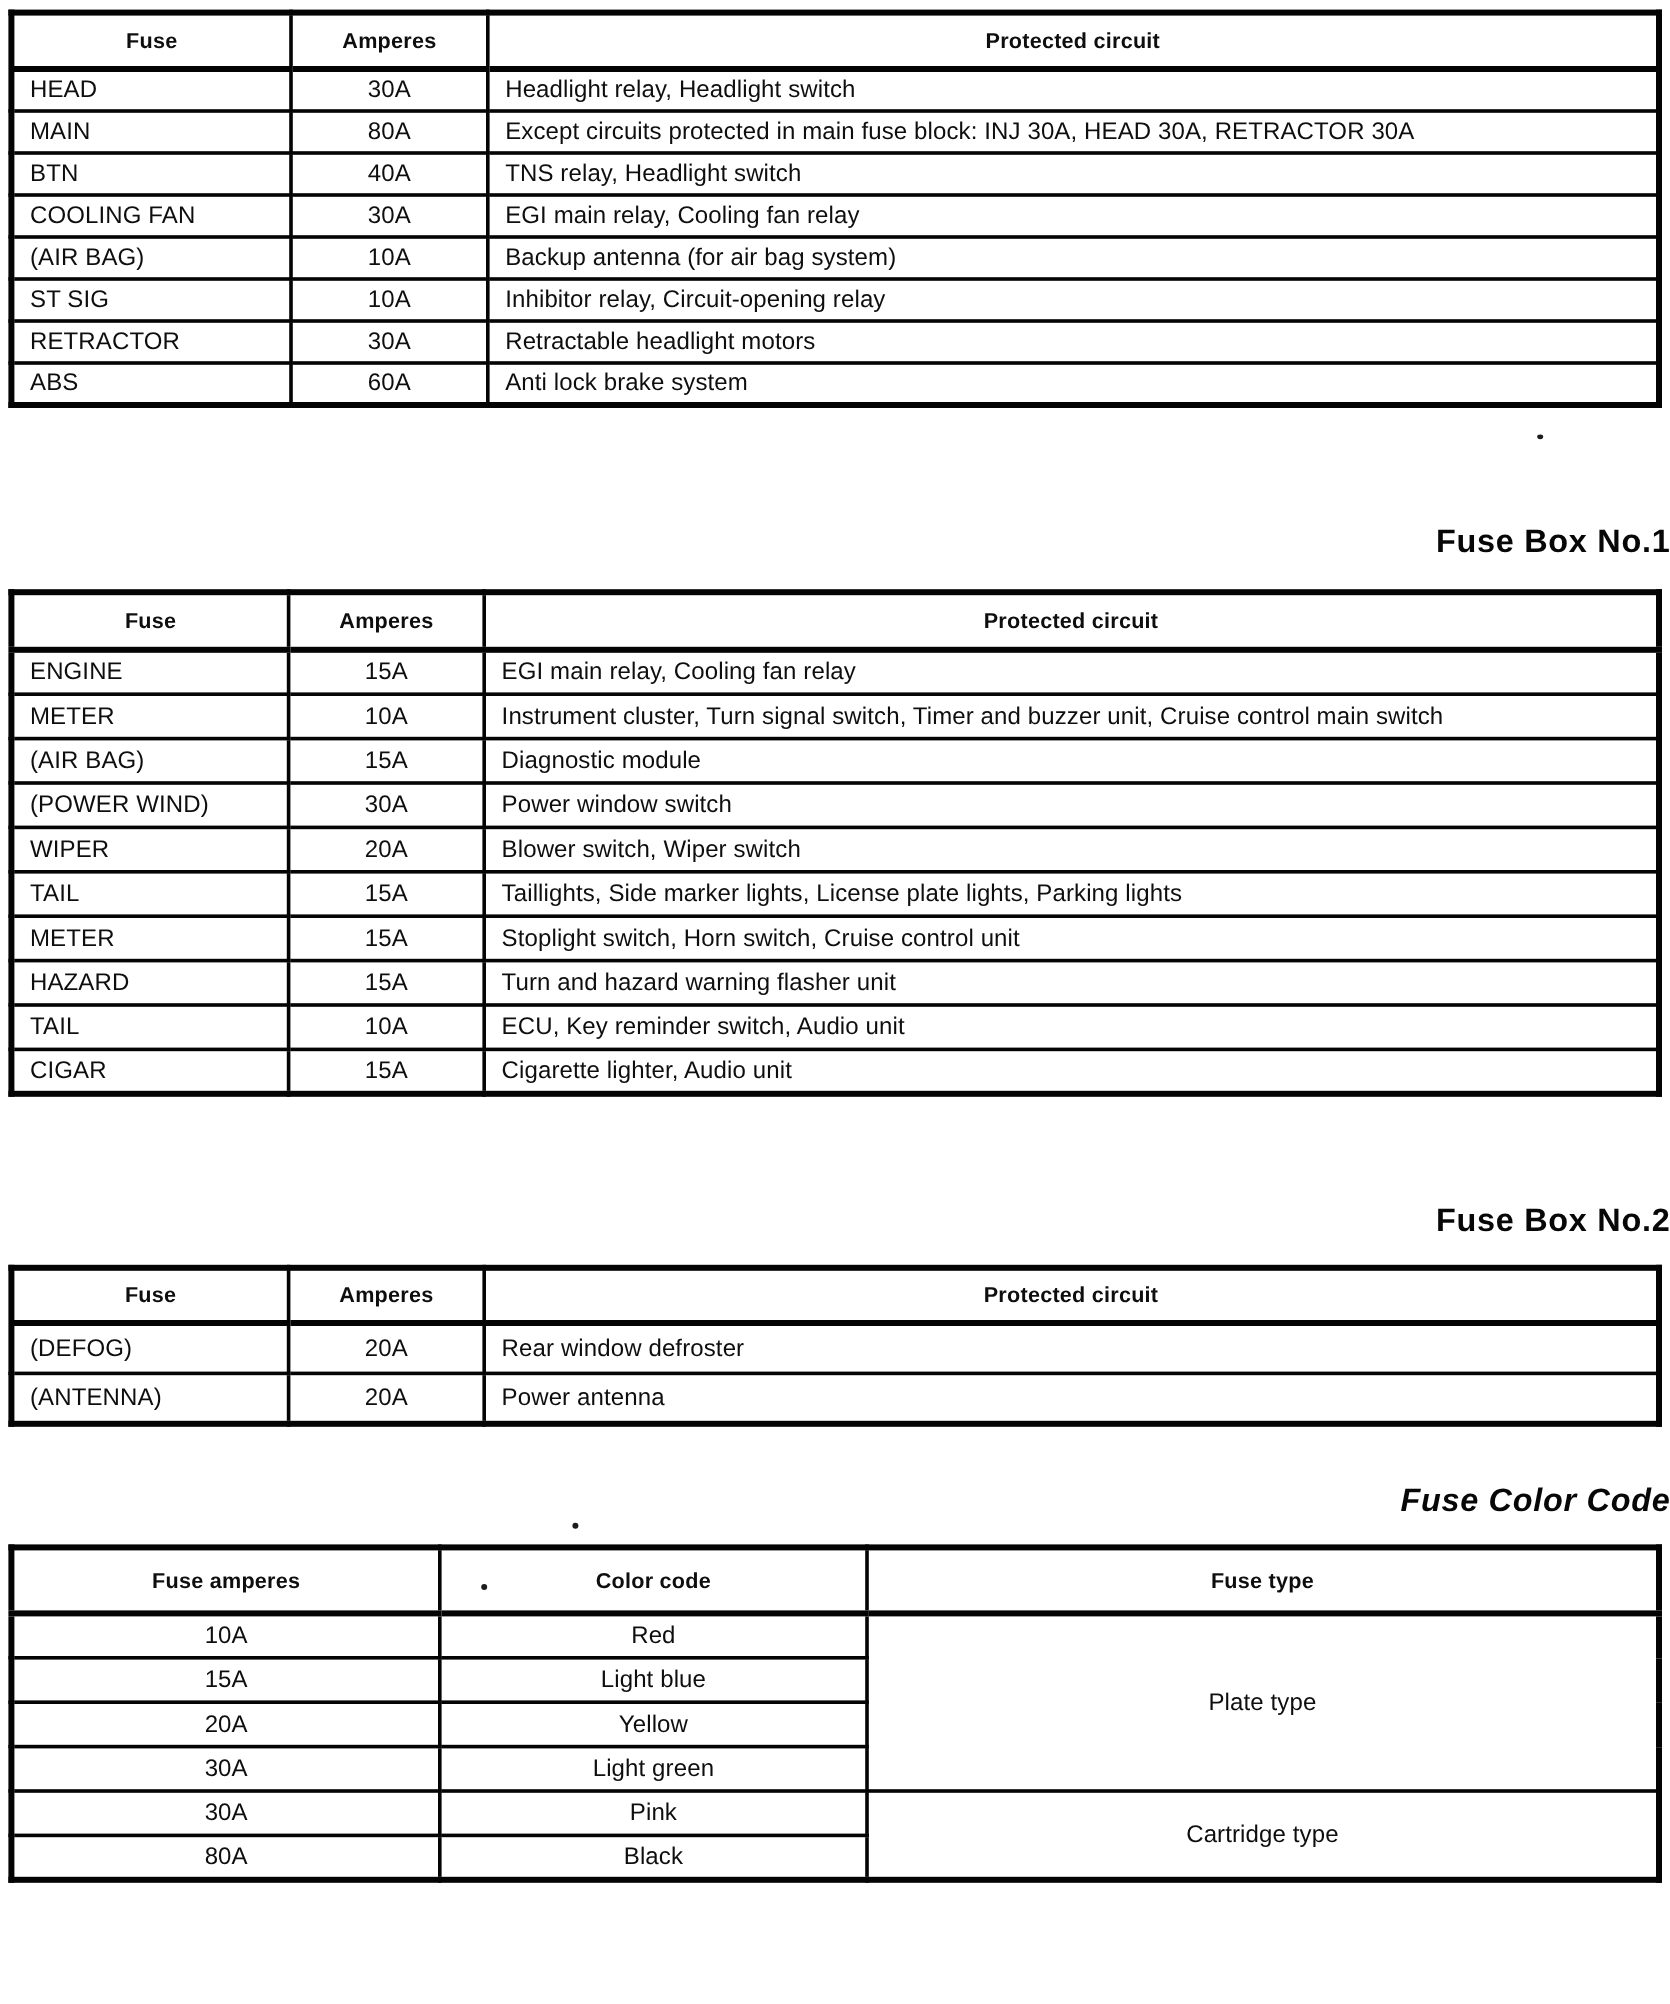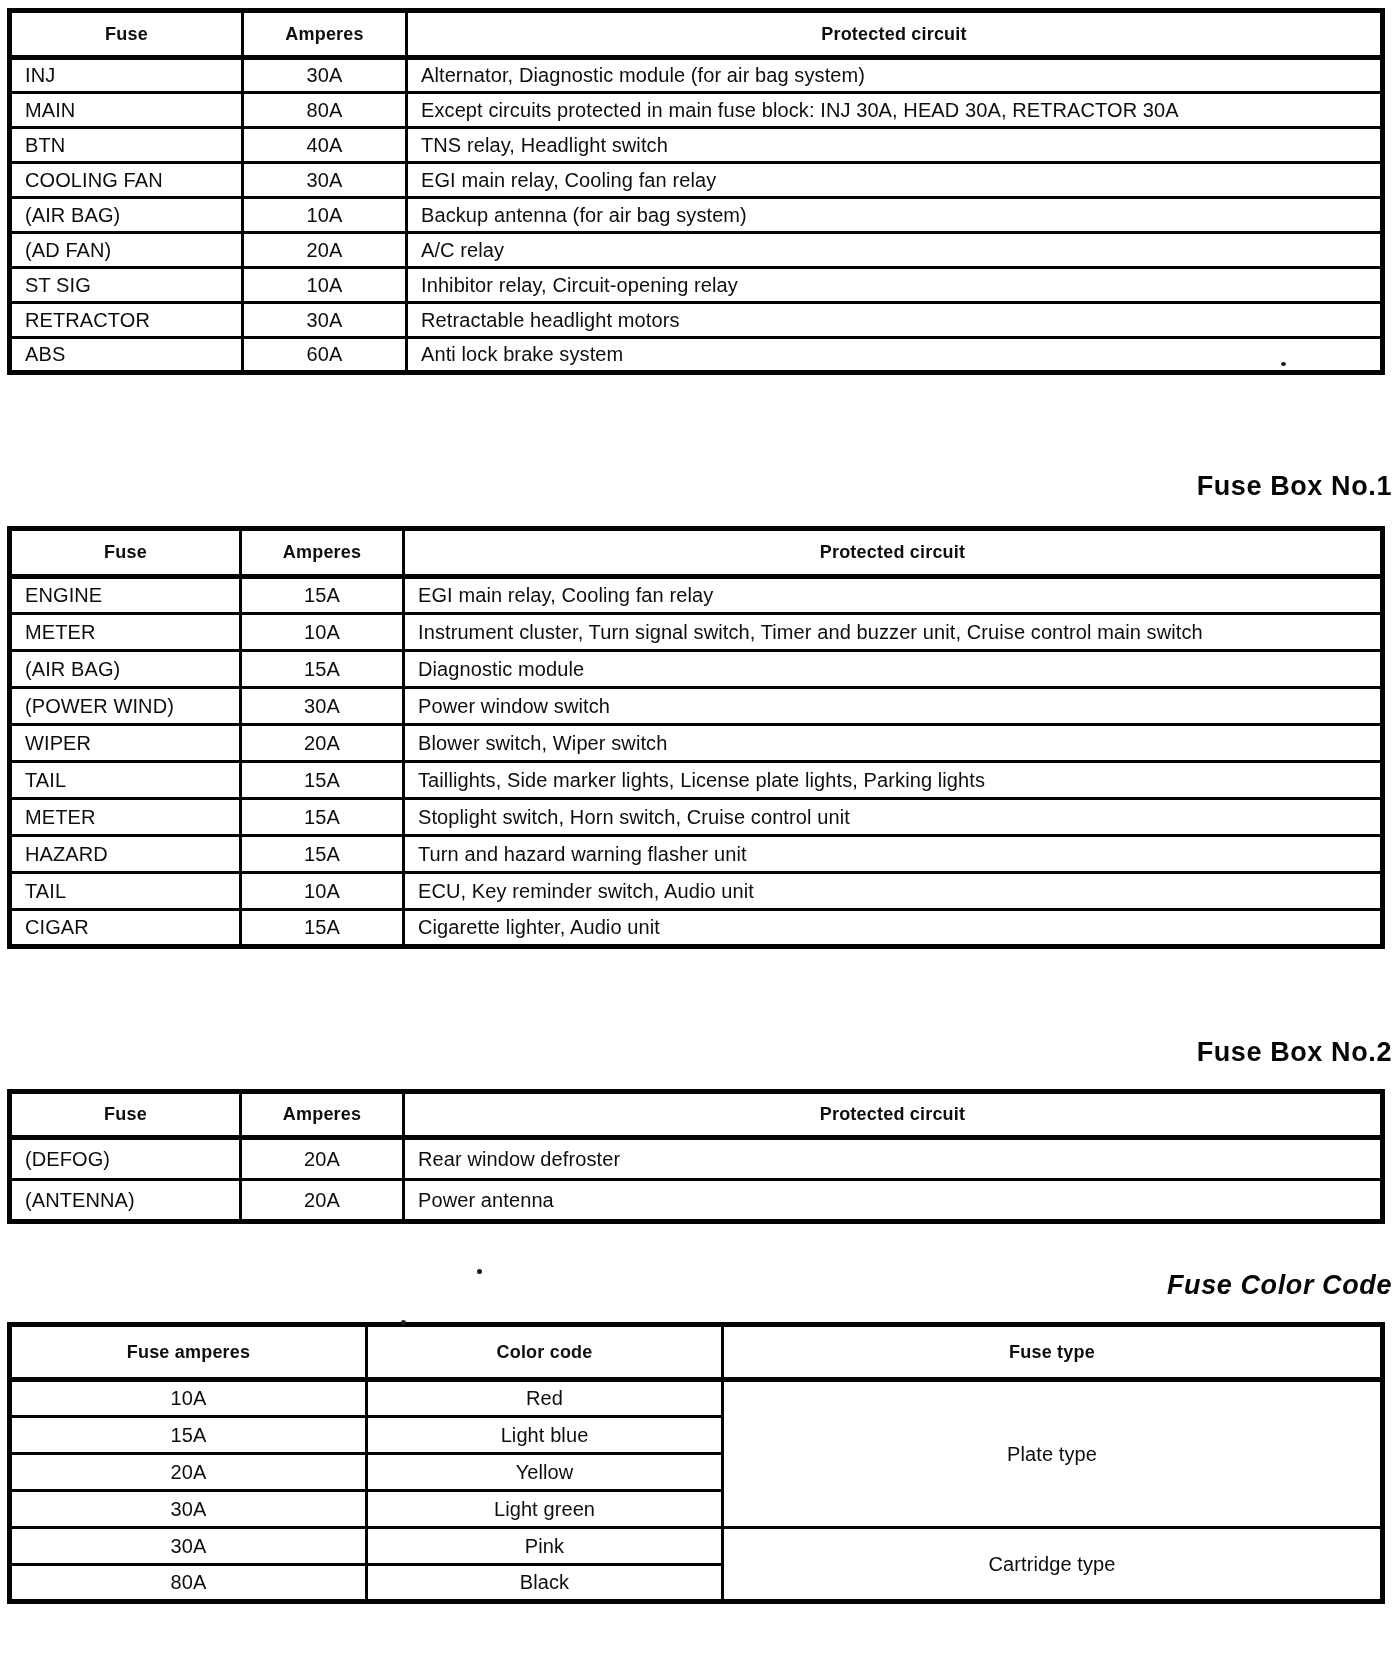--- a/index.html
+++ b/index.html
@@ -92,23 +92,23 @@
       </colgroup>
     <thead>
       <tr>
         <th>Fuse</th>
         <th>Amperes</th>
         <th>Protected circuit</th>
       </tr>
     </thead>
     <tbody>
       <tr>
-        <td class="cell-left">INJ</td>
-        <td class="cell-center">30A</td>
-        <td class="cell-left">Alternator, Diagnostic module (for air bag system)</td>
+        <td class="cell-left">HEAD</td>
+        <td class="cell-center">30A</td>
+        <td class="cell-left">Headlight relay, Headlight switch</td>
       </tr>
       <tr>
         <td class="cell-left">MAIN</td>
         <td class="cell-center">80A</td>
         <td class="cell-left">Except circuits protected in main fuse block: INJ 30A, HEAD 30A, RETRACTOR 30A</td>
       </tr>
       <tr>
         <td class="cell-left">BTN</td>
         <td class="cell-center">40A</td>
         <td class="cell-left">TNS relay, Headlight switch</td>
@@ -117,25 +117,20 @@
         <td class="cell-left">COOLING FAN</td>
         <td class="cell-center">30A</td>
         <td class="cell-left">EGI main relay, Cooling fan relay</td>
       </tr>
       <tr>
         <td class="cell-left">(AIR BAG)</td>
         <td class="cell-center">10A</td>
         <td class="cell-left">Backup antenna (for air bag system)</td>
       </tr>
       <tr>
-        <td class="cell-left">(AD FAN)</td>
-        <td class="cell-center">20A</td>
-        <td class="cell-left">A/C relay</td>
-      </tr>
-      <tr>
         <td class="cell-left">ST SIG</td>
         <td class="cell-center">10A</td>
         <td class="cell-left">Inhibitor relay, Circuit-opening relay</td>
       </tr>
       <tr>
         <td class="cell-left">RETRACTOR</td>
         <td class="cell-center">30A</td>
         <td class="cell-left">Retractable headlight motors</td>
       </tr>
       <tr>

